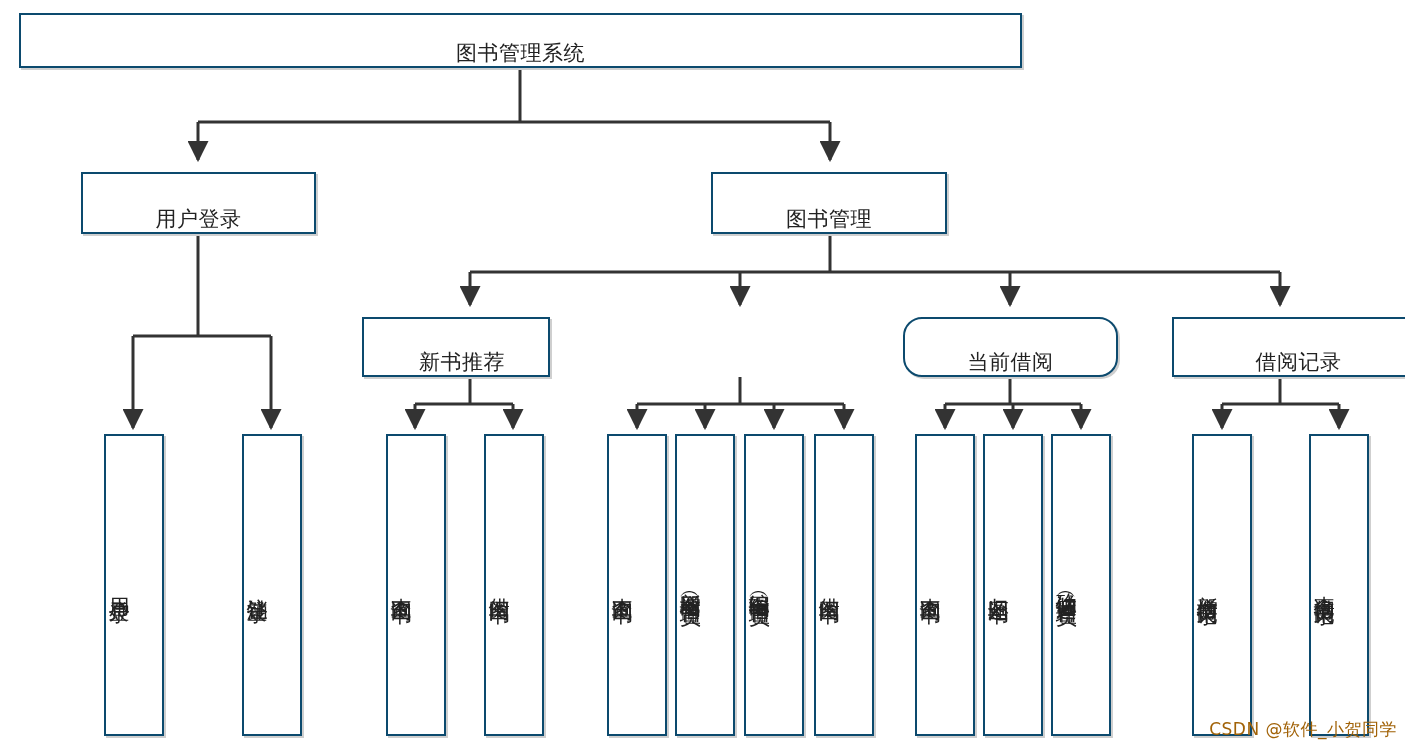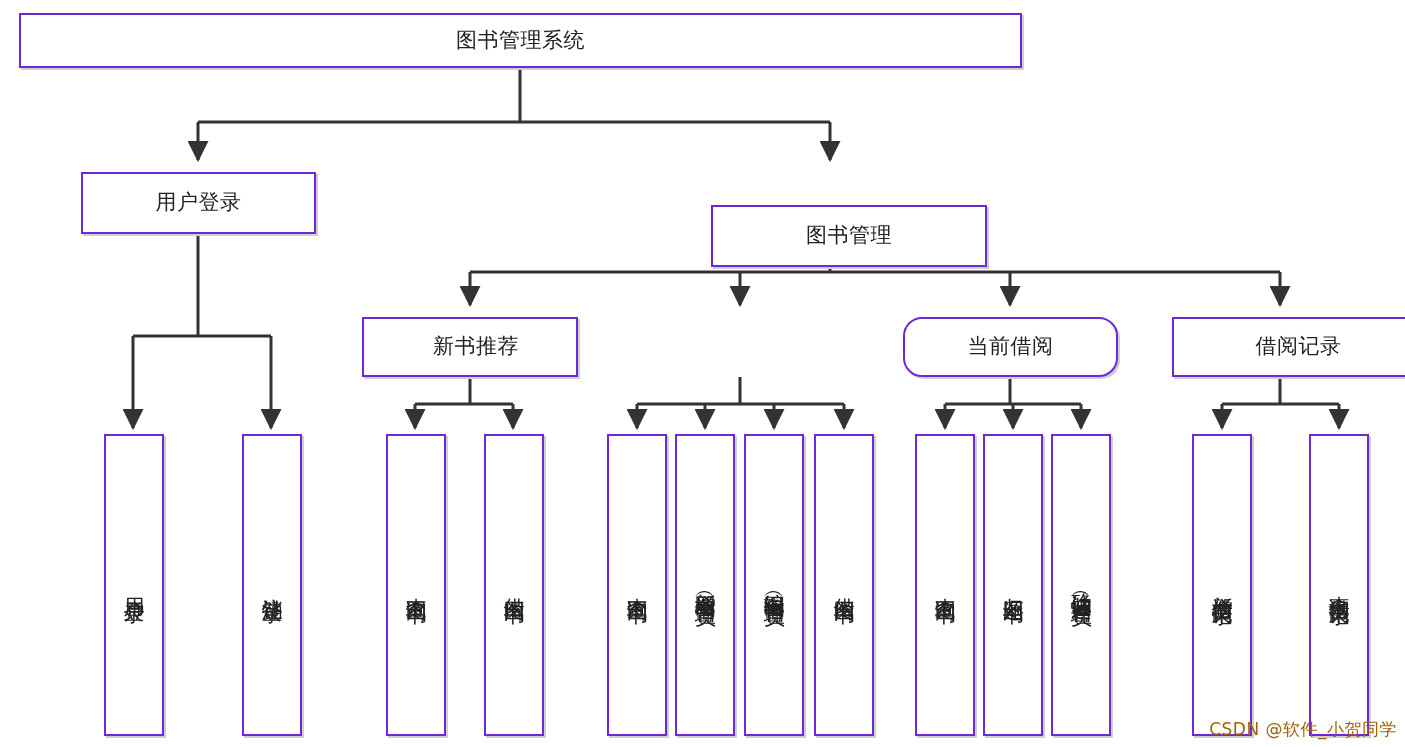--- a/index.html
+++ b/index.html
@@ -22,24 +22,24 @@
     left: 0;
     top: 0;
     width: 1405px;
     height: 747px;
     pointer-events: none;
   }
   .node {
     position: absolute;
     box-sizing: border-box;
     background: #ffffff;
-    border: 2px solid #6d28d9;
+    border: 2px solid #0c4a6e;
     box-shadow: 2px 2px 0 0 #cfcfcf;
     display: flex;
-    align-items: center;
+    align-items: flex-end;
     justify-content: center;
     color: #222222;
   }
   .node.horiz {
     font-size: 21px;
     letter-spacing: 0.5px;
     line-height: 1.2;
   }
   .node.vert {
     writing-mode: vertical-rl;
@@ -121,25 +121,25 @@
     </g>
   </svg>
 
   <div class="node horiz" style="left:19px; top:13px; width:1003px; height:55px;">
     <span>图书管理系统</span>
   </div>
 
   <div class="node horiz" style="left:81px; top:172px; width:235px; height:62px;">
     <span>用户登录</span>
   </div>
-  <div class="node horiz" style="left:711px; top:172px; width:276px; height:62px;margin-top:33px;">
+  <div class="node horiz" style="left:711px; top:172px; width:236px; height:62px;">
     <span>图书管理</span>
   </div>
 
-  <div class="node horiz" style="left:362px; top:317px; width:216px; height:60px;padding-left:12px;">
+  <div class="node horiz" style="left:362px; top:317px; width:188px; height:60px;padding-left:12px;">
     <span>新书推荐</span>
   </div>
   <div class="node horiz" style="left:903px; top:317px; width:215px; height:60px;border-radius:19px;">
     <span>当前借阅</span>
   </div>
   <div class="node horiz" style="left:1172px; top:317px; width:253px; height:60px;">
     <span>借阅记录</span>
   </div>
 
   <div class="node vert" style="left:104px; top:434px; width:60px; height:302px;">

